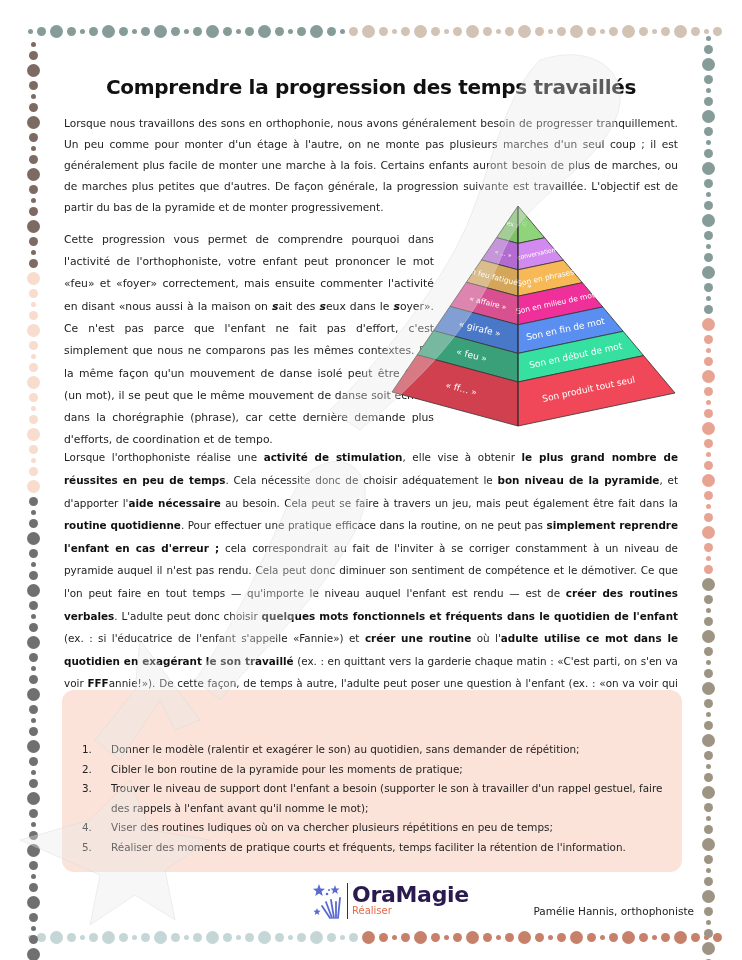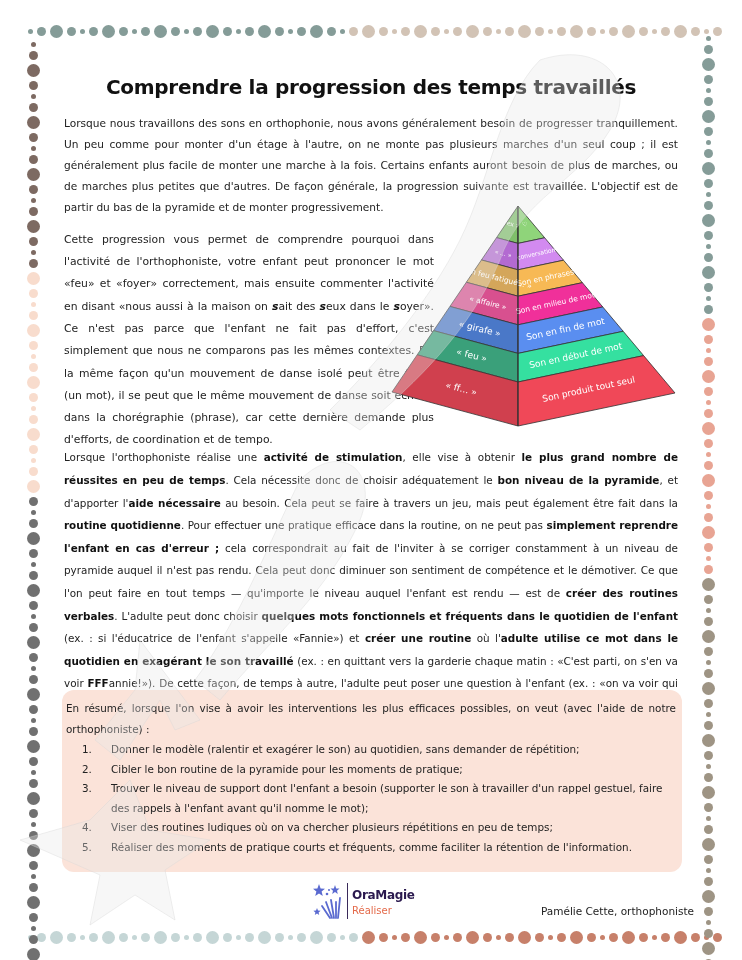--- a/index.html
+++ b/index.html
@@ -32,21 +32,21 @@
              background: #fbe3d9; border-radius: 12px; }
   .summary .intro { position: absolute; left: 4px; top: 8px; width: 610px; font-size: 10.4px; line-height: 21px; text-align: justify; color: #222; }
   .summary ol { position: absolute; left: 20px; top: 50px; width: 594px; margin: 0; padding: 0; list-style: none; }
   .summary li { display: flex; font-size: 10.4px; line-height: 19.5px; color: #222; margin-bottom: 0; }
   .summary li .num { width: 29px; flex: 0 0 29px; }
   .summary li .txt { flex: 1; }
 
   .footer-logo { position: absolute; left: 312px; top: 882px; display: flex; align-items: center; }
   .logo-icon { width: 32px; height: 38px; }
   .logo-sep { width: 1px; height: 36px; background: #3a2a5a; margin: 0 4px 0 3px; }
-  .logo-text .name { font-weight: bold; font-size: 12px; color: #2b1a4f; line-height: 20px; letter-spacing: -0.3px; }
+  .logo-text .name { font-weight: bold; font-size: 22px; color: #2b1a4f; line-height: 20px; letter-spacing: -0.3px; }
   .logo-text .sub { font-size: 10px; color: #e46a4a; line-height: 12px; }
 
   .author { position: absolute; right: 48px; top: 905px; font-size: 10.5px; color: #222; }
 </style>
 </head>
 <body>
 
 <div class="dots h" id="dots-top" style="left:26px; top:20px; width:690px;">
     <span class="dot" style="width: 5px; height: 5px; background: rgb(133, 156, 152);"></span>
     <span class="dot" style="width: 9px; height: 9px; background: rgb(133, 156, 152);"></span>
@@ -343,62 +343,61 @@
       <polygon points="128,182 253.60000000000002,155.6 285,193 128,226" fill="#f04858" stroke="#333" stroke-width="0.8"></polygon>
       <text x="71.3" y="191.7" text-anchor="middle" fill="#fff" font-size="9" font-family="DejaVu Sans, sans-serif" transform="rotate(14 71.3 188.7)">« ff… »</text>
       <text x="198.65" y="192.15" text-anchor="middle" fill="#fff" font-size="9" font-family="DejaVu Sans, sans-serif" transform="rotate(-12 198.65 189.15)">Son produit tout seul</text>
       <line x1="128" y1="6" x2="128" y2="226" stroke="#333" stroke-width="1"></line>
     </g>
 </svg>
 
 <p class="para p3" id="p3"><span>Lorsque l'orthophoniste réalise une </span><b>activité de stimulation</b><span>, elle vise à obtenir </span><b>le plus grand nombre de réussites en peu de temps</b><span>. Cela nécessite donc de choisir adéquatement le </span><b>bon niveau de la pyramide</b><span>, et d'apporter l'</span><b>aide nécessaire</b><span> au besoin. Cela peut se faire à travers un jeu, mais peut également être fait dans la </span><b>routine quotidienne</b><span>. Pour effectuer une pratique efficace dans la routine, on ne peut pas </span><b>simplement reprendre l'enfant en cas d'erreur ;</b><span> cela correspondrait au fait de l'inviter à se corriger constamment à un niveau de pyramide auquel il n'est pas rendu. Cela peut donc diminuer son sentiment de compétence et le démotiver. Ce que l'on peut faire en tout temps — qu'importe le niveau auquel l'enfant est rendu — est de </span><b>créer des routines verbales</b><span>. L'adulte peut donc choisir </span><b>quelques mots fonctionnels et fréquents dans le quotidien de l'enfant</b><span> (ex. : si l'éducatrice de l'enfant s'appelle «Fannie») et </span><b>créer une routine</b><span> où l'</span><b>adulte utilise ce mot dans le quotidien en exagérant le son travaillé</b><span> (ex. : en quittant vers la garderie chaque matin : «C'est parti, on s'en va voir </span><b>FFF</b><span>annie!»). De cette façon, de temps à autre, l'adulte peut poser une question à l'enfant (ex. : «on va voir qui ce matin ?») ou faire une phrase porteuse (ex. : «C'est parti, on s'en va voir…») pour voir si l'enfant pensera à prononcer le mot correctement, sans quoi l'adulte complètera la phrase sans insister.</span></p>
 
 <div class="summary">
-  <p class="intro" style="margin:0;">En résumé, lorsque l'on vise à avoir les interventions les plus efficaces possibles, on veut (avec l'aide de notre orthophoniste) :</p>
   <ol>
     <li>
         <span class="num">1.</span>
         <span class="txt">Donner le modèle (ralentir et exagérer le son) au quotidien, sans demander de répétition;</span>
       </li>
     <li>
         <span class="num">2.</span>
         <span class="txt">Cibler le bon routine de la pyramide pour les moments de pratique;</span>
       </li>
     <li>
         <span class="num">3.</span>
         <span class="txt">Trouver le niveau de support dont l'enfant a besoin (supporter le son à travailler d'un rappel gestuel, faire des rappels à l'enfant avant qu'il nomme le mot);</span>
       </li>
     <li>
         <span class="num">4.</span>
         <span class="txt">Viser des routines ludiques où on va chercher plusieurs répétitions en peu de temps;</span>
       </li>
     <li>
         <span class="num">5.</span>
-        <span class="txt">Réaliser des moments de pratique courts et fréquents, comme faciliter la rétention de l'information.</span>
+        <span class="txt">Réaliser des moments de pratique courts et fréquents, temps faciliter la rétention de l'information.</span>
       </li>
   </ol>
 </div>
 
 <div class="footer-logo">
   <svg class="logo-icon" viewBox="0 0 32 38">
     <polygon points="7,2 8.6,6.5 13,6.8 9.6,9.6 10.8,14 7,11.4 3.2,14 4.4,9.6 1,6.8 5.4,6.5" fill="#5a6ad0"></polygon>
     <polygon points="23,3 24.2,6.4 27.5,6.6 25,8.7 25.8,12 23,10 20.2,12 21,8.7 18.5,6.6 21.8,6.4" fill="#5a6ad0"></polygon>
     <polygon points="5,26 6,28.6 8.6,28.8 6.6,30.4 7.2,33 5,31.5 2.8,33 3.4,30.4 1.4,28.8 4,28.6" fill="#5a6ad0"></polygon>
     <circle cx="15" cy="12" r="1.3" fill="#5a6ad0"></circle>
     <circle cx="17" cy="8" r="1" fill="#5a6ad0"></circle>
     <path d="M10 24 L18 36 M14 20 L20 36 M19 18 L22 36 M24 20 L24 36 M28 16 L26 36" stroke="#5a6ad0" stroke-width="1.8" fill="none" stroke-linecap="round"></path>
   </svg>
   <div class="logo-sep"></div>
   <div class="logo-text">
     <div class="name">OraMagie</div>
     <div class="sub">Réaliser</div>
   </div>
 </div>
 
-<div class="author">Pamélie Cette, orthophoniste</div>
+<div class="author">Pamélie Hannis, orthophoniste</div>
 
 <svg class="watermark" viewBox="0 0 742 960" xmlns="http://www.w3.org/2000/svg">
   <g fill="#e8e8e8" fill-opacity="0.35" stroke="#d8d8d8" stroke-opacity="0.4" stroke-width="1">
     <path d="M540 60 C600 40, 640 80, 610 130 C580 180, 520 200, 500 260 C470 330, 420 380, 360 430 L330 410 C380 360, 430 300, 460 240 C490 180, 500 100, 540 60 Z"></path>
     <path d="M300 480 C340 440, 380 470, 360 520 C330 590, 270 640, 220 700 L195 680 C240 620, 270 540, 300 480 Z"></path>
     <path d="M140 640 L200 720 L175 730 L160 700 L120 760 L95 740 L135 690 Z"></path>
     <path d="M20 840 L90 820 L130 780 L150 830 L210 840 L165 870 L175 920 L135 895 L90 925 L100 875 Z"></path>
   </g>
 </svg>
 

